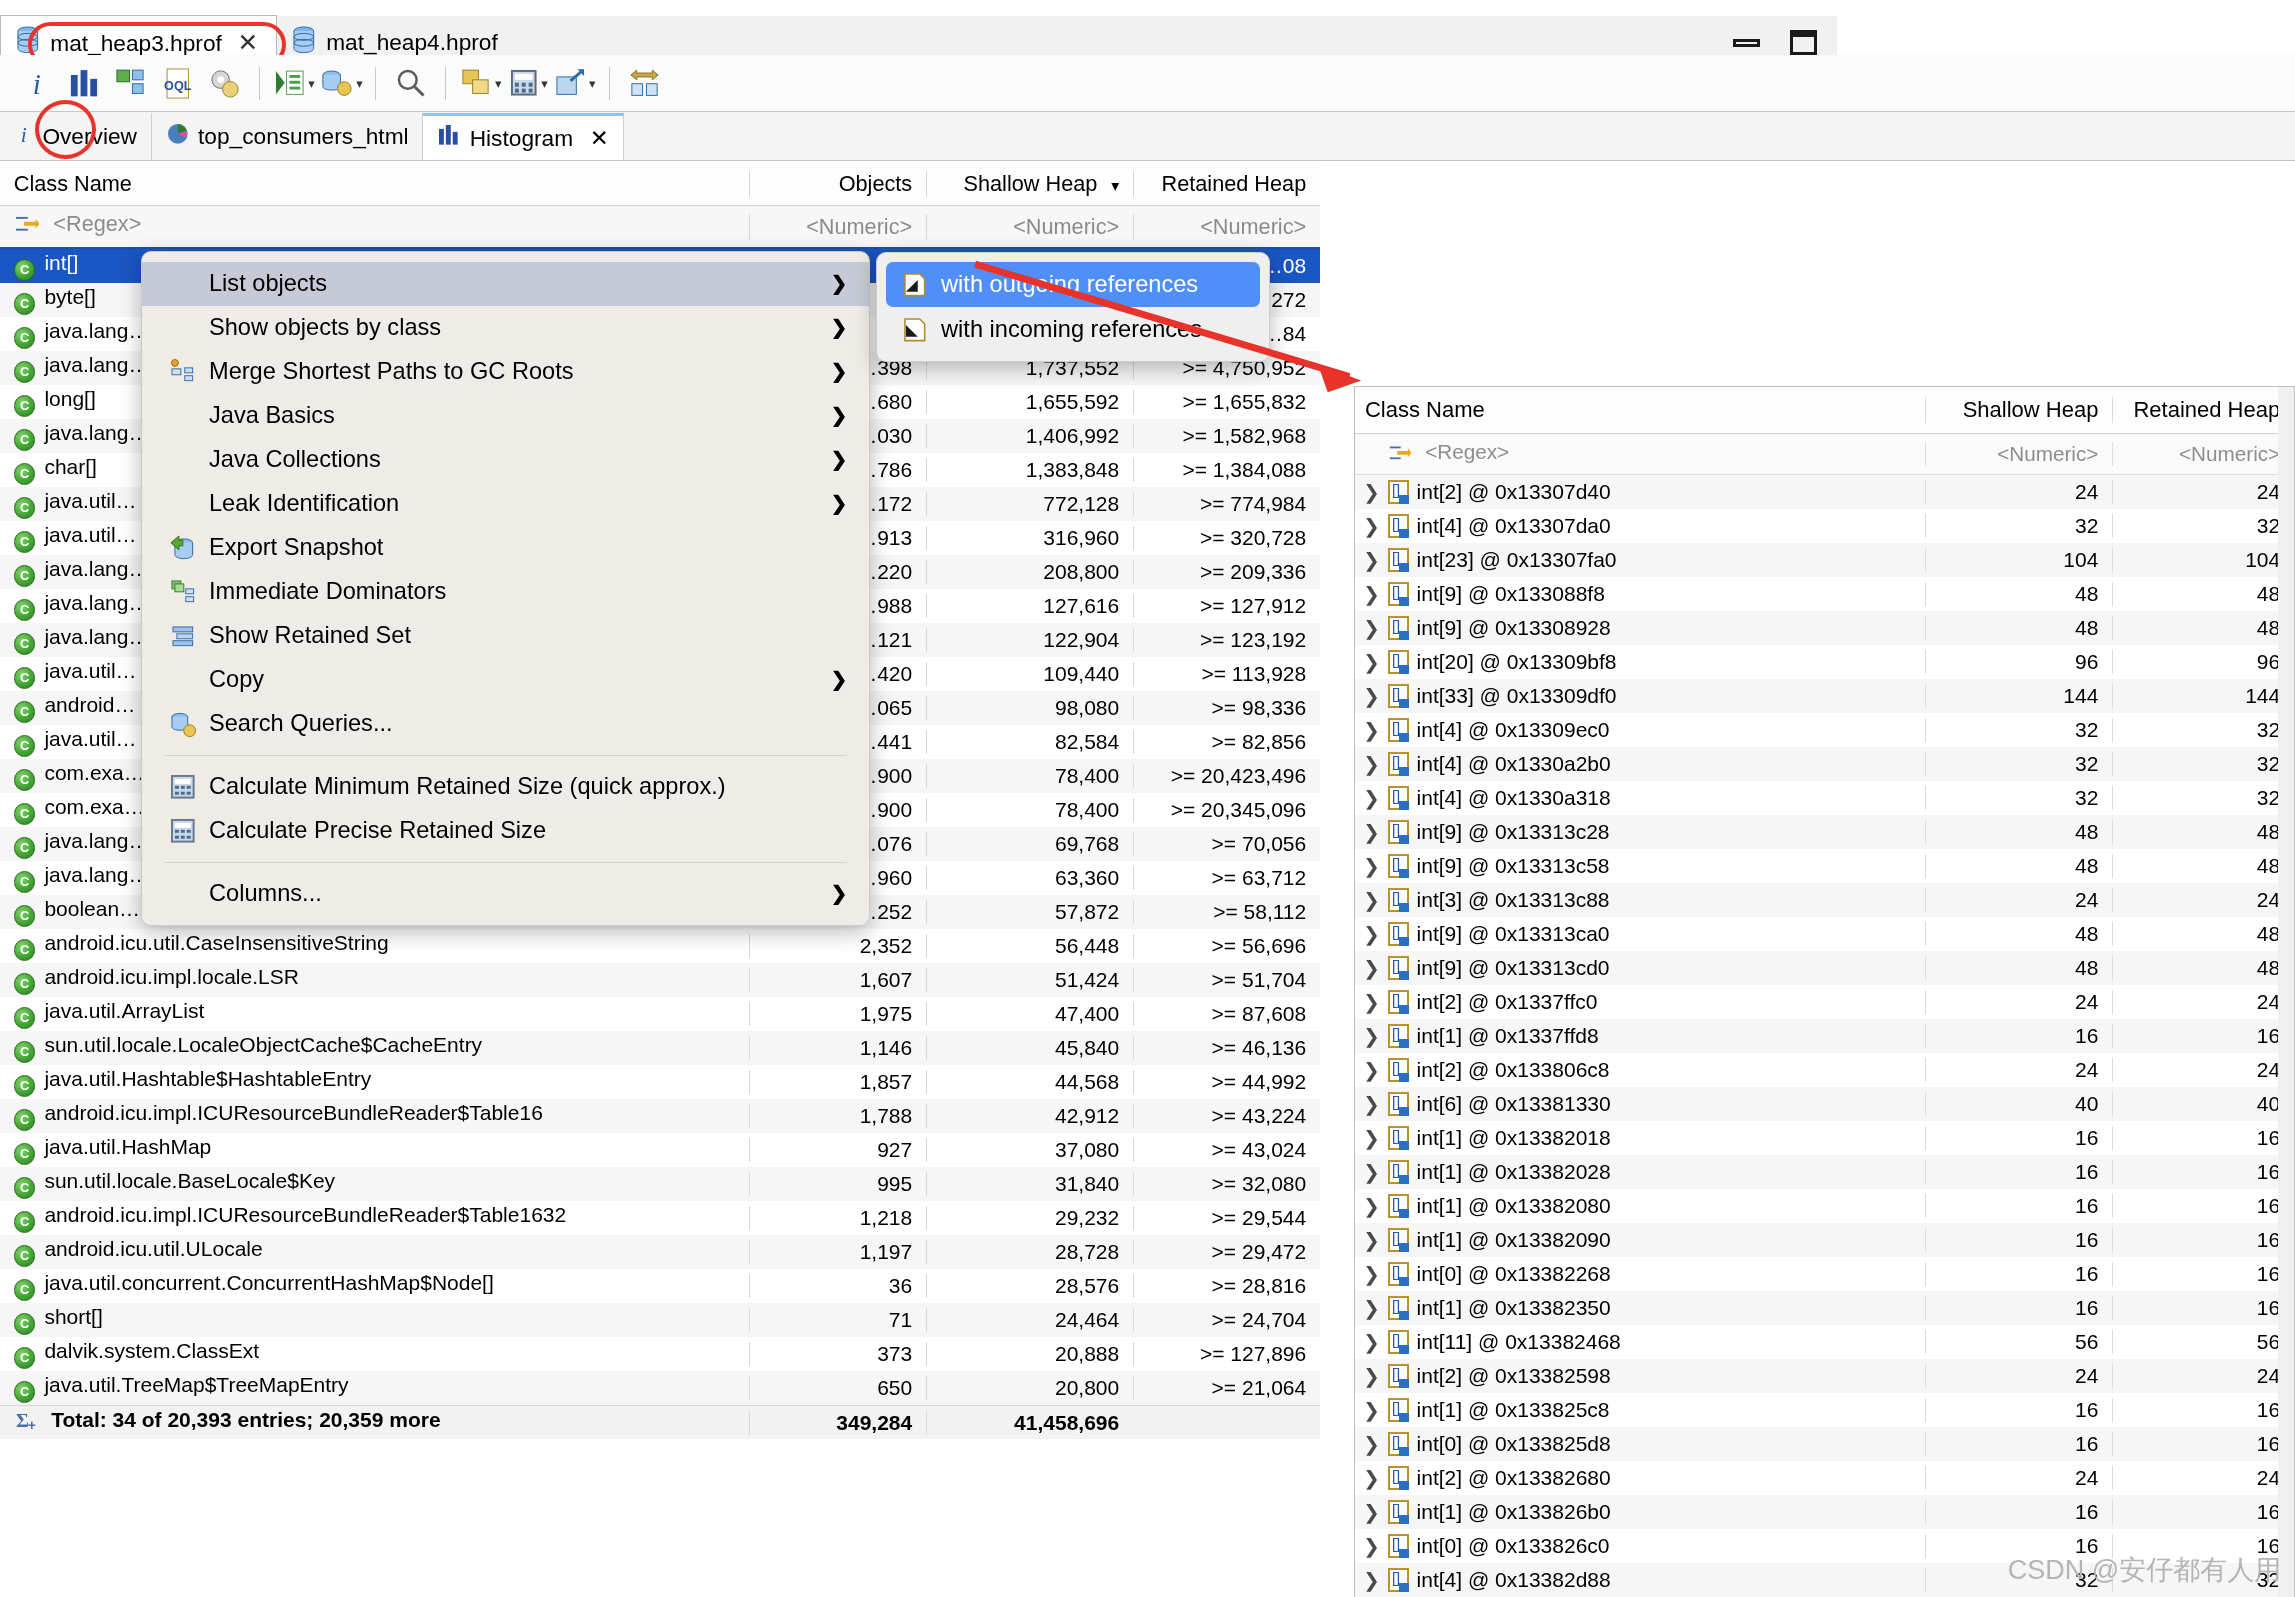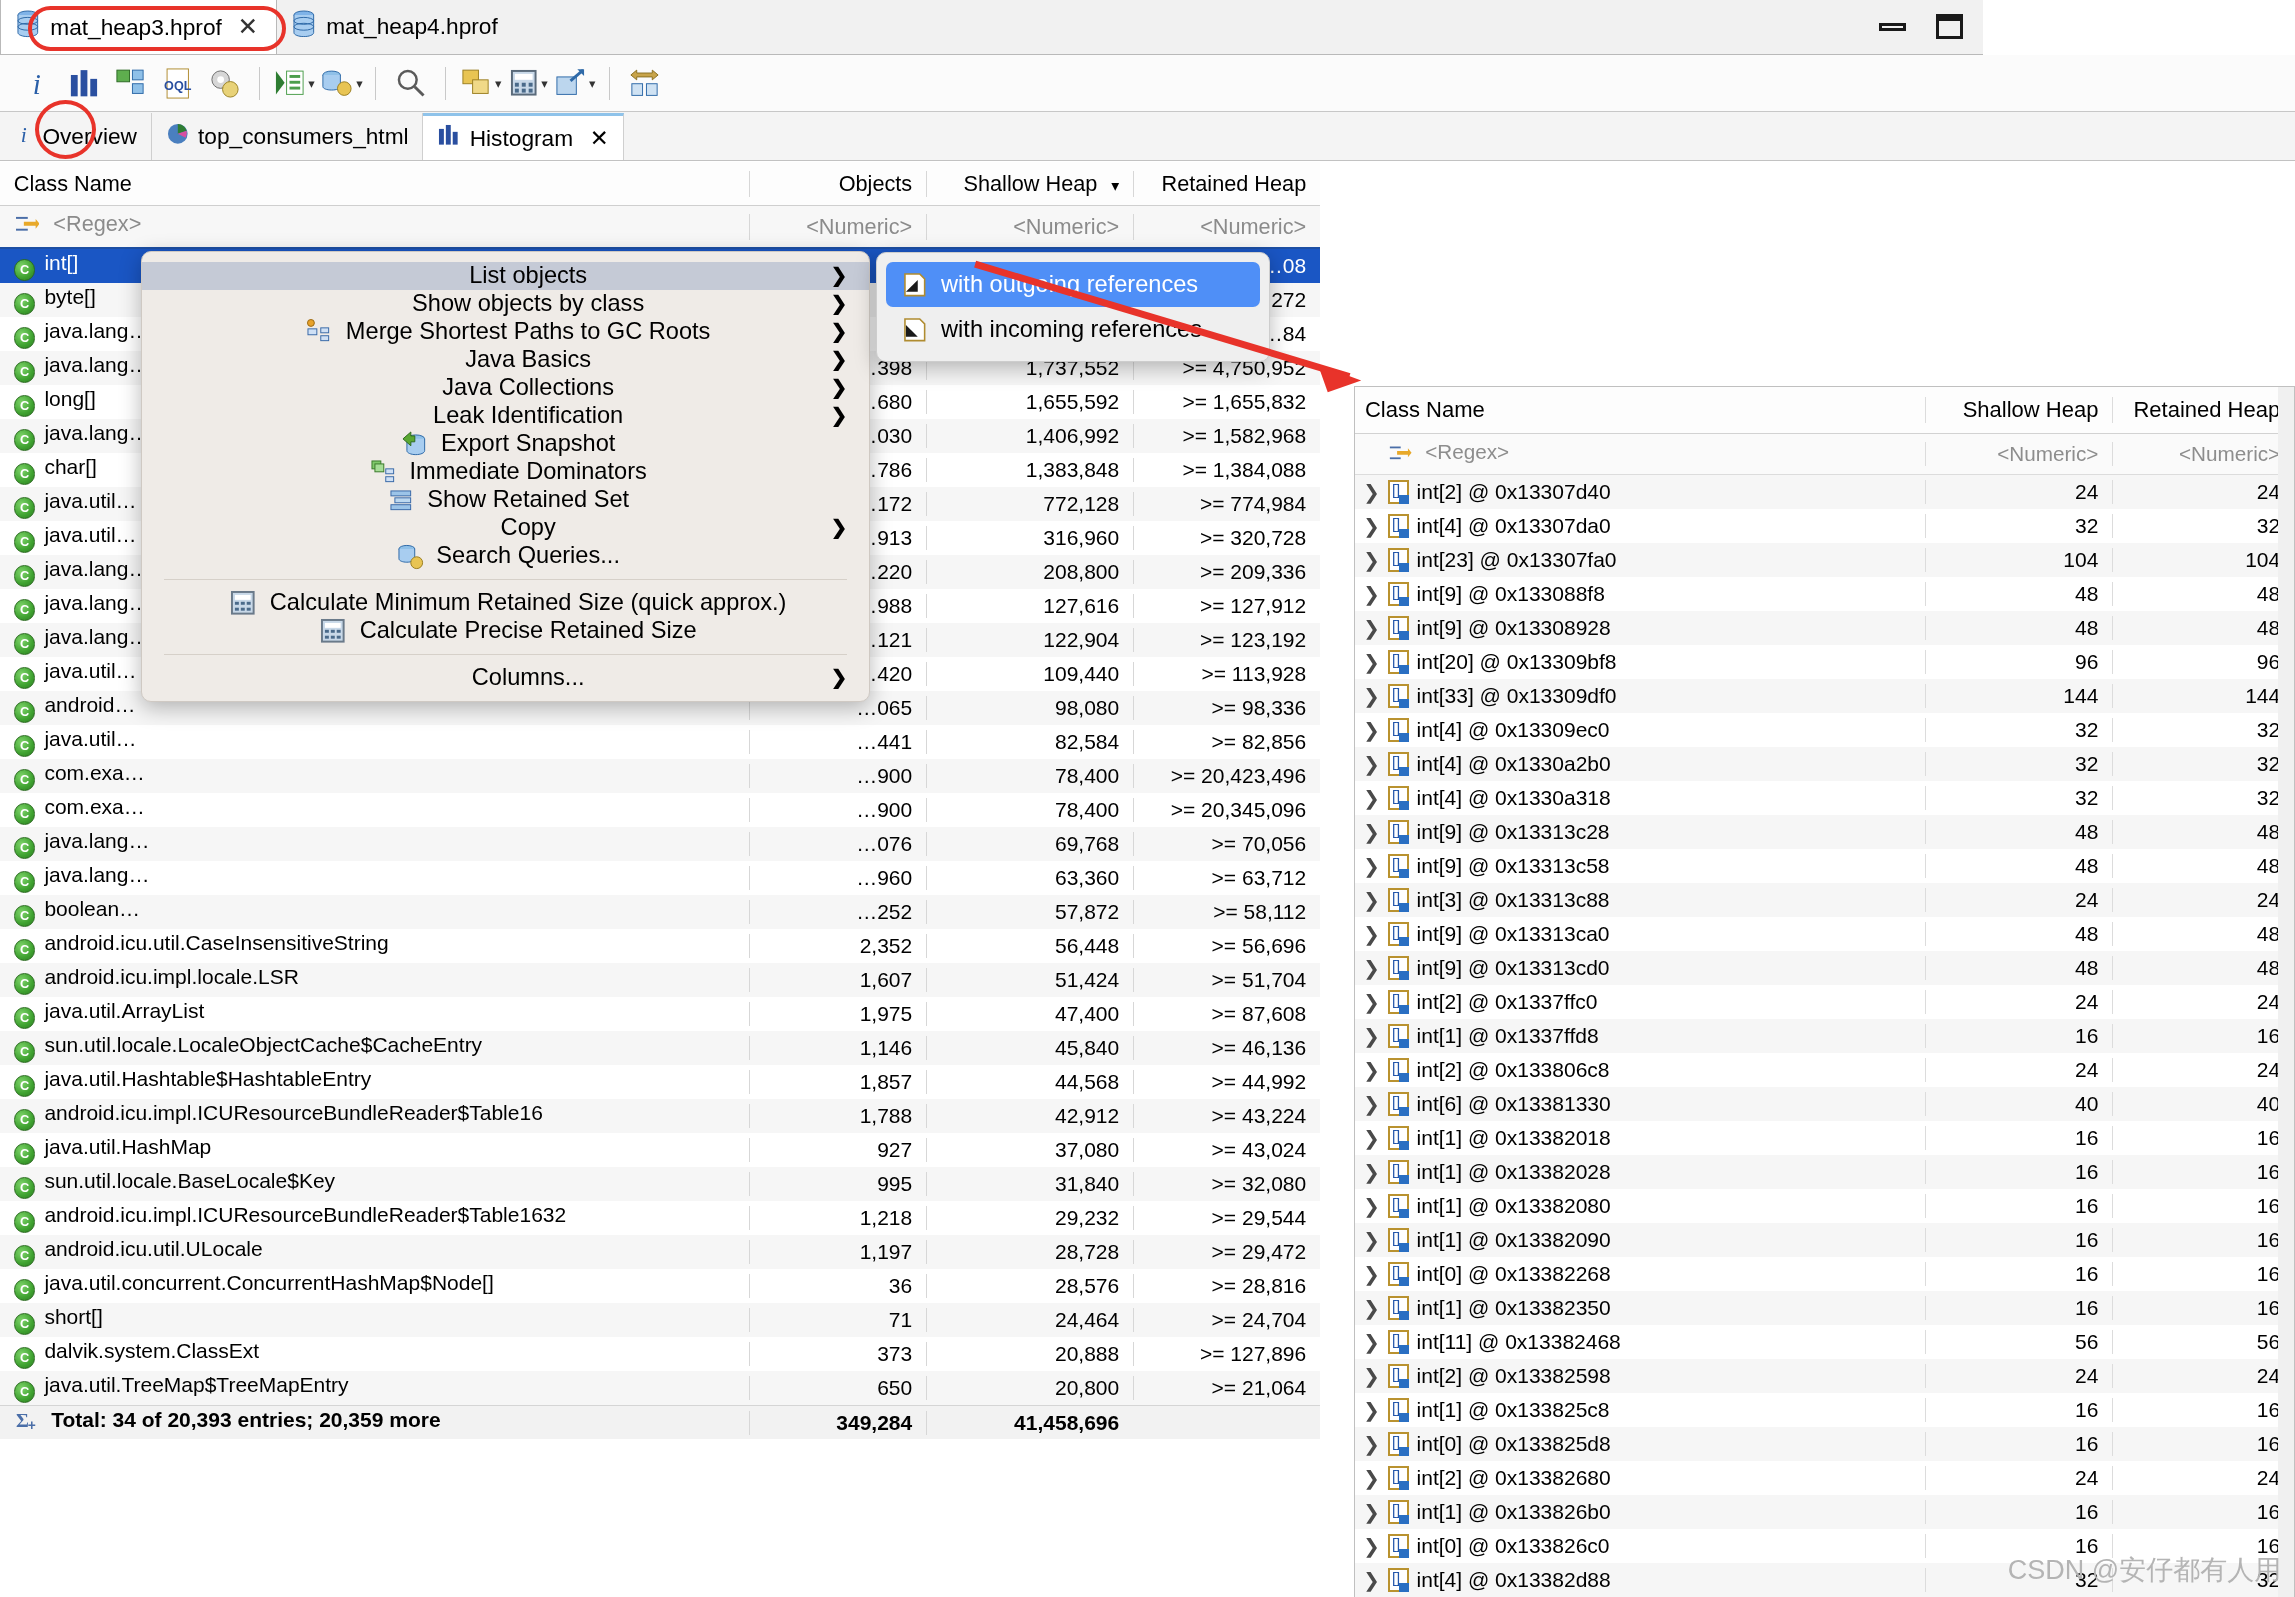--- a/index.html
+++ b/index.html
@@ -10,21 +10,21 @@
     font-family: "Liberation Sans", sans-serif;
     font-size: 20.7px;
     color: #000000;
     overflow: hidden;
     position: relative;
   }
   .app { position:absolute; inset:0; }
 
   
   .titlebar {
-    position:absolute; left:0; top:0; width:1983px; height:55px;
+    position:absolute; left:0; top:16px; width:1837px; height:55px;
     background:#f1f1f1; border-bottom:1px solid #b9b9b9;
     display:flex; align-items:flex-end;
   }
   .etab {
     height:55px; display:flex; align-items:center; gap:9.9px;
     padding:0 17.7px 0 13.8px; font-size:22.7px; position:relative;
   }
   .etab.active { background:#ffffff; border:1px solid #b9b9b9; border-bottom:none; }
   .etab .close { font-size:24.6px; color:#333; margin-left:5.9px; line-height:1; }
   .etab-highlight {
@@ -89,21 +89,21 @@
     font-size:12.8px; color:#fff; text-align:center; line-height:20.7px; font-weight:bold;
   }
   .ellipsis { overflow:hidden; white-space:nowrap; text-overflow:clip; }
 
   
   .ctxmenu {
     position:absolute; left:141px; top:251px; width:729px;
     background:#efebe7; border:1px solid #cfc9c3; border-radius:9.9px;
     box-shadow:0 5.9px 21.7px rgba(0,0,0,.28); padding:9.9px 0; z-index:30;
   }
-  .mi { display:flex; align-items:center; height:28px; padding:0 21.7px 0 25.6px; font-size:23.6px; position:relative;justify-content:center; }
+  .mi { display:flex; align-items:center; height:44px; padding:0 21.7px 0 25.6px; font-size:23.6px; position:relative; }
   .mi.hl { background:#c5cad6; }
   .mi .mlabel { margin-left:0; }
   .mi .micon { width:29.6px; margin-right:11.8px; display:flex; justify-content:center; }
   .mi .arrow { position:absolute; right:21.7px; font-size:19.7px; font-weight:bold; }
   .msep { height:1px; background:#d6d0c9; margin:8.9px 21.7px; }
 
   
   .submenu {
     position:absolute; left:876px; top:252px; width:394px;
     background:#efefef; border:1px solid #cdcdcd; border-radius:9.9px;

